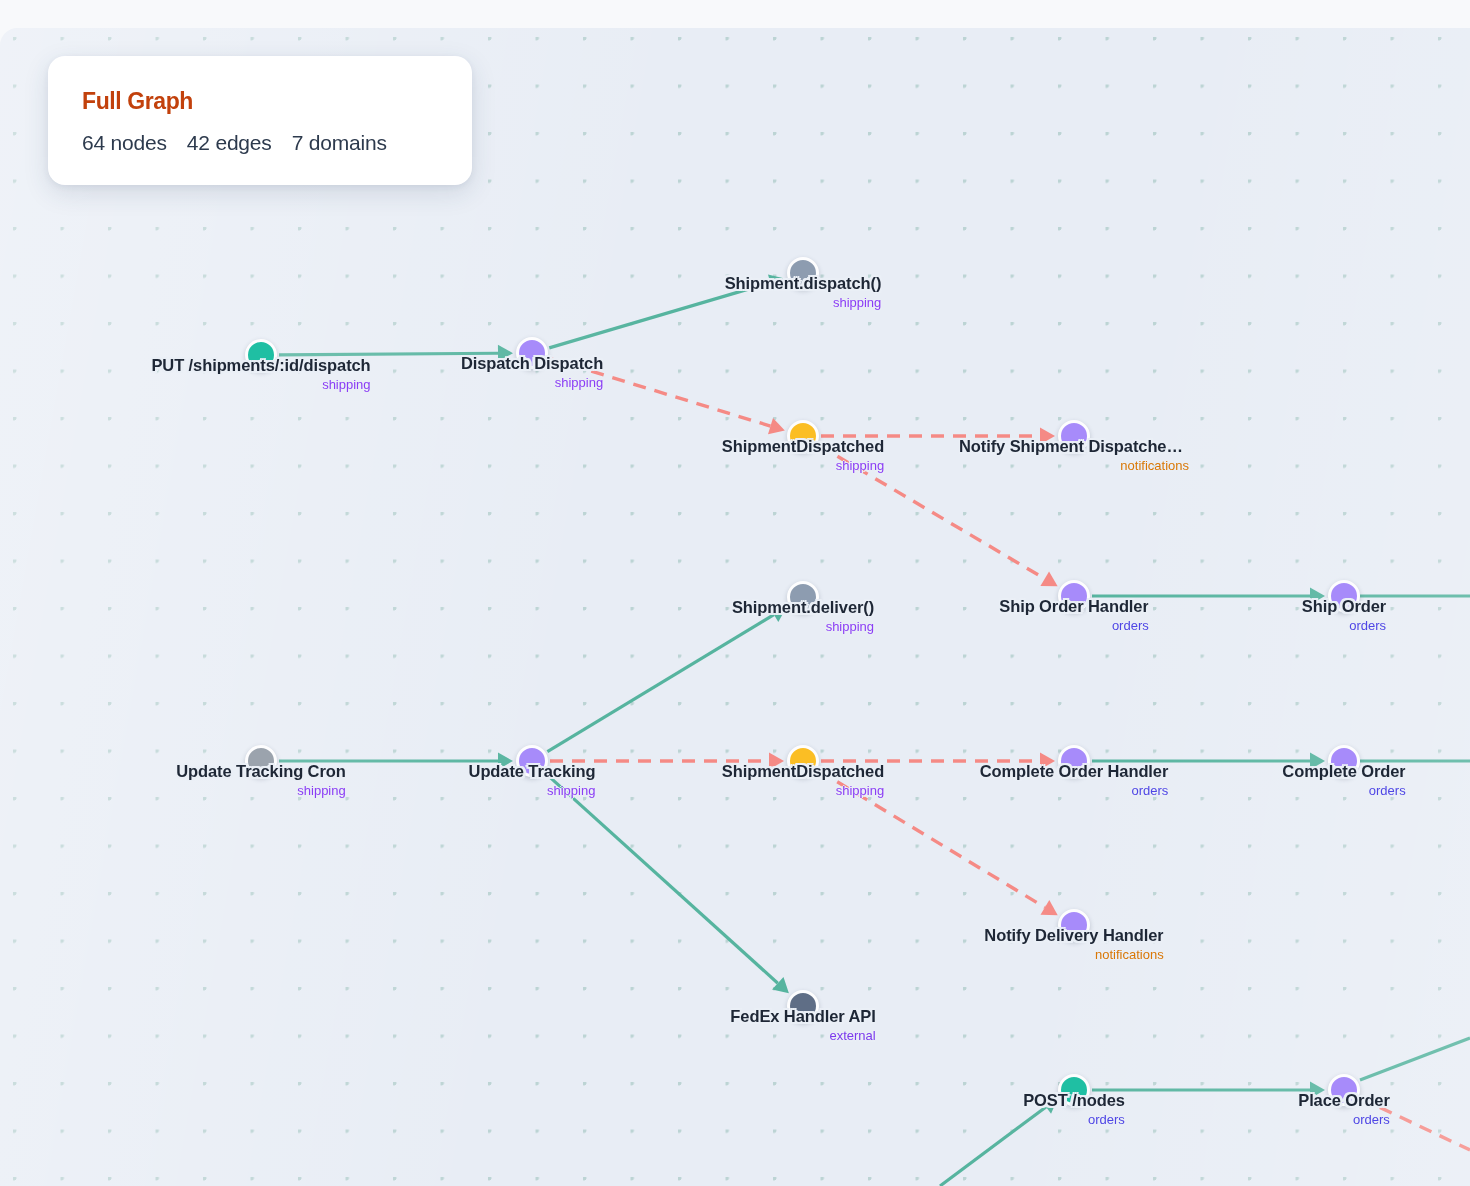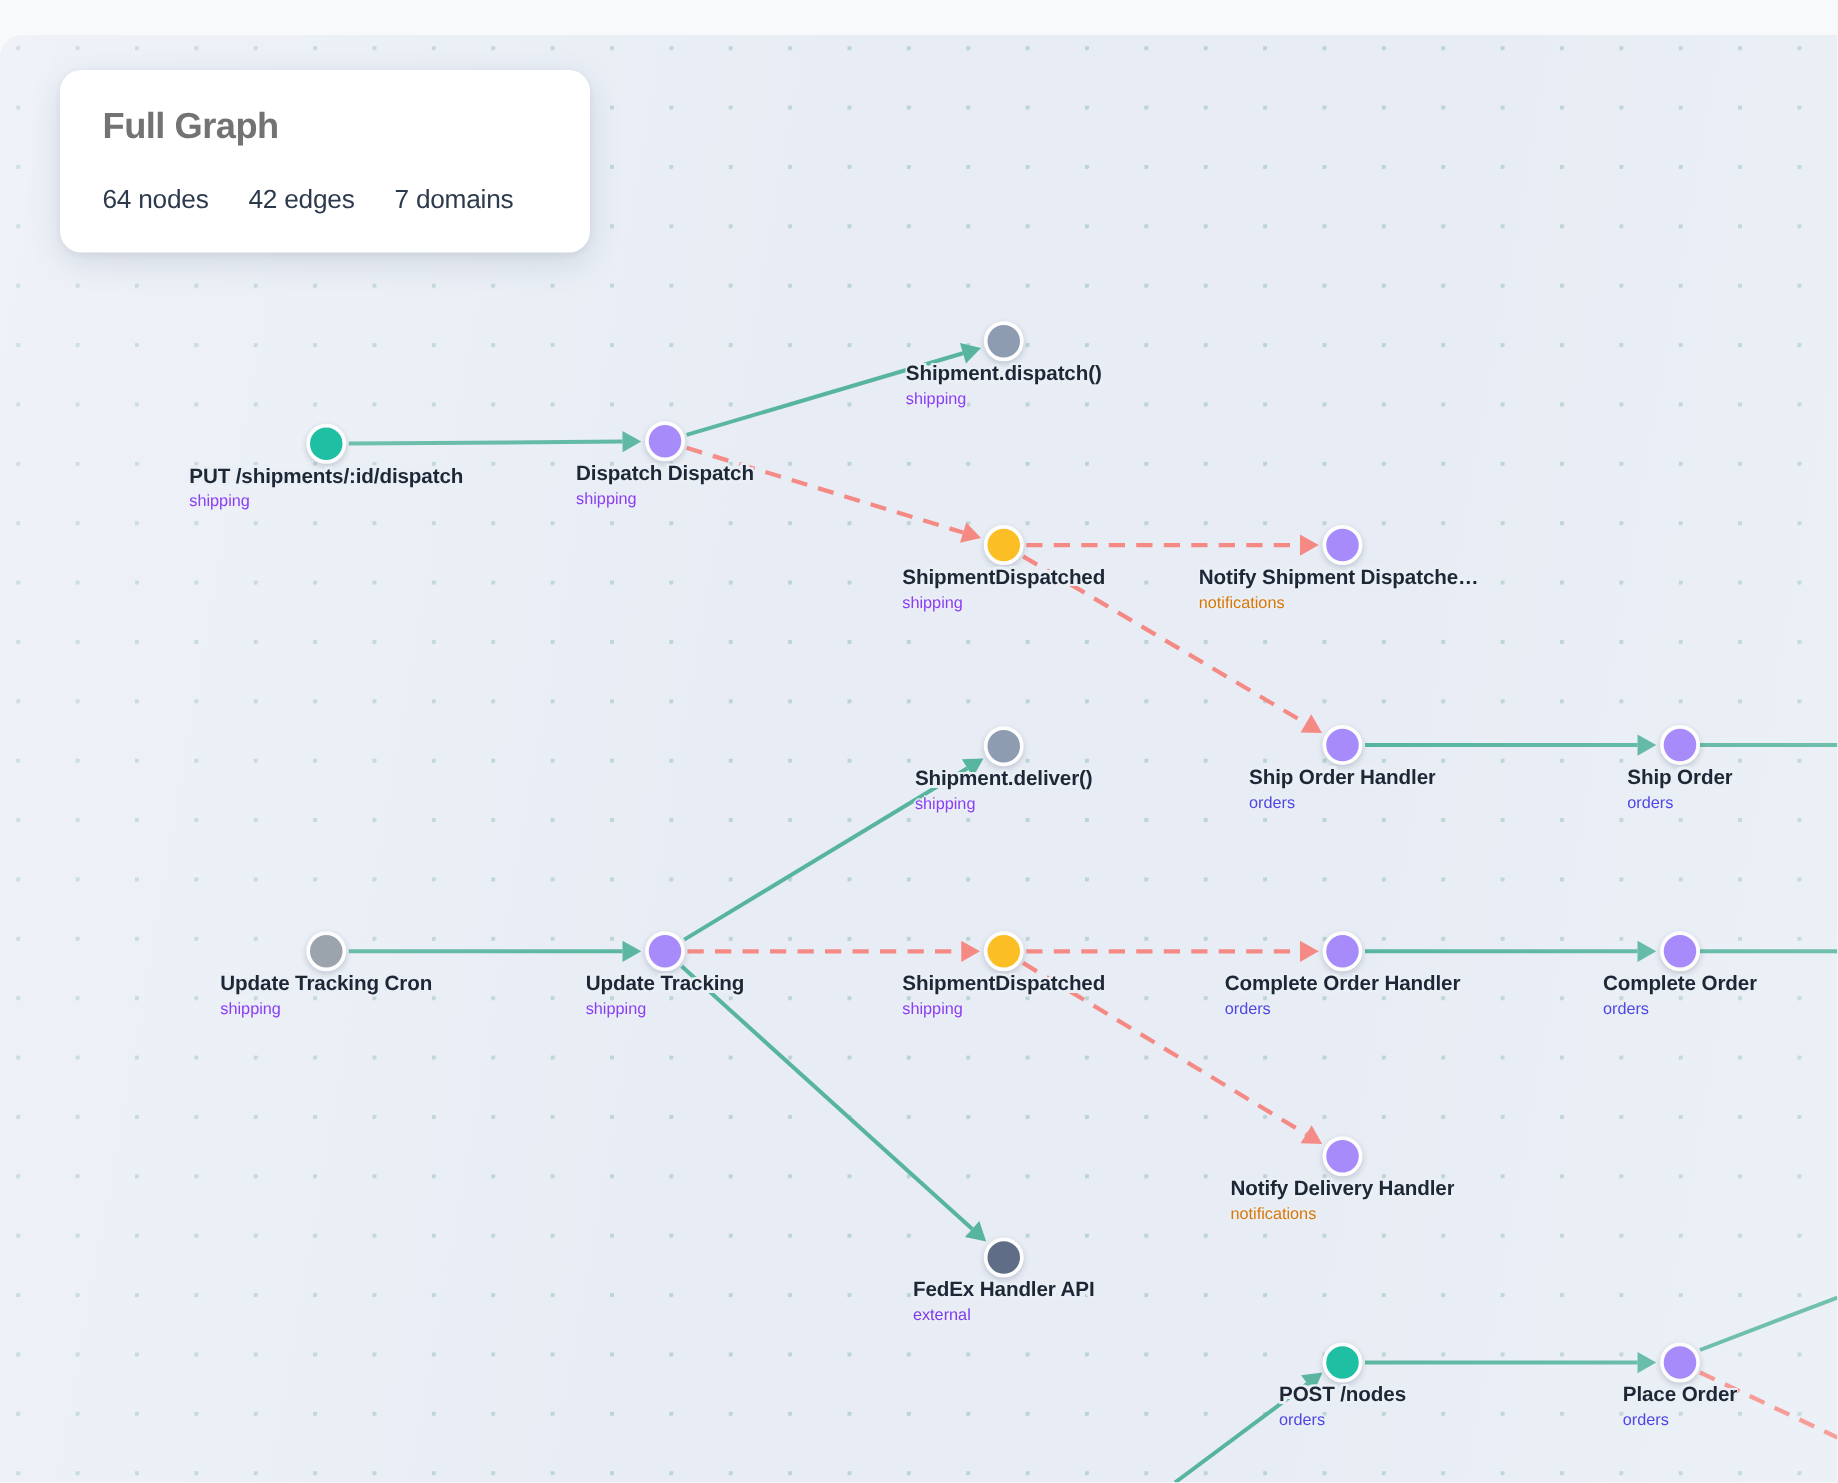--- a/index.html
+++ b/index.html
@@ -72,22 +72,22 @@
     border-radius: 50%;
     border: 3px solid #fdfdfe;
     box-sizing: border-box;
     box-shadow: 0 2px 5px rgba(40, 55, 80, 0.22);
   }
   .node-labels {
     position: absolute;
     left: 50%;
     top: 50%;
     transform: translateX(-50%);
-    margin-top: 16px;
-    text-align: left;
+    margin-top: 0;
+    text-align: right;
     white-space: nowrap;
     pointer-events: none;
   }
   .node-title {
     display: block;
     font-size: 16.5px;
     font-weight: 700;
     color: #1e2736;
     letter-spacing: -0.1px;
     line-height: 20px;
@@ -116,30 +116,30 @@
     top: 56px;
     width: 424px;
     box-sizing: border-box;
     padding: 28px 32px 30px 34px;
     background: #ffffff;
     border-radius: 17px;
     box-shadow: 0 8px 26px rgba(40, 60, 95, 0.13), 0 2px 6px rgba(40, 60, 95, 0.07);
     z-index: 20;
   }
   #card-title {
-    font-size: 29px;
+    font-size: 23px;
     font-weight: 700;
-    color: #737373;
+    color: #c2410c;
     letter-spacing: -0.4px;
     line-height: 34px;
-    margin-bottom: 30px;
+    margin-bottom: 13px;
   }
   #card-stats {
     display: flex;
-    gap: 32px;
+    gap: 20px;
     font-size: 21px;
     font-weight: 400;
     color: #2d3a4d;
     letter-spacing: -0.2px;
   }
   .stat { white-space: nowrap; }
 </style>
 </head>
 <body>
 

